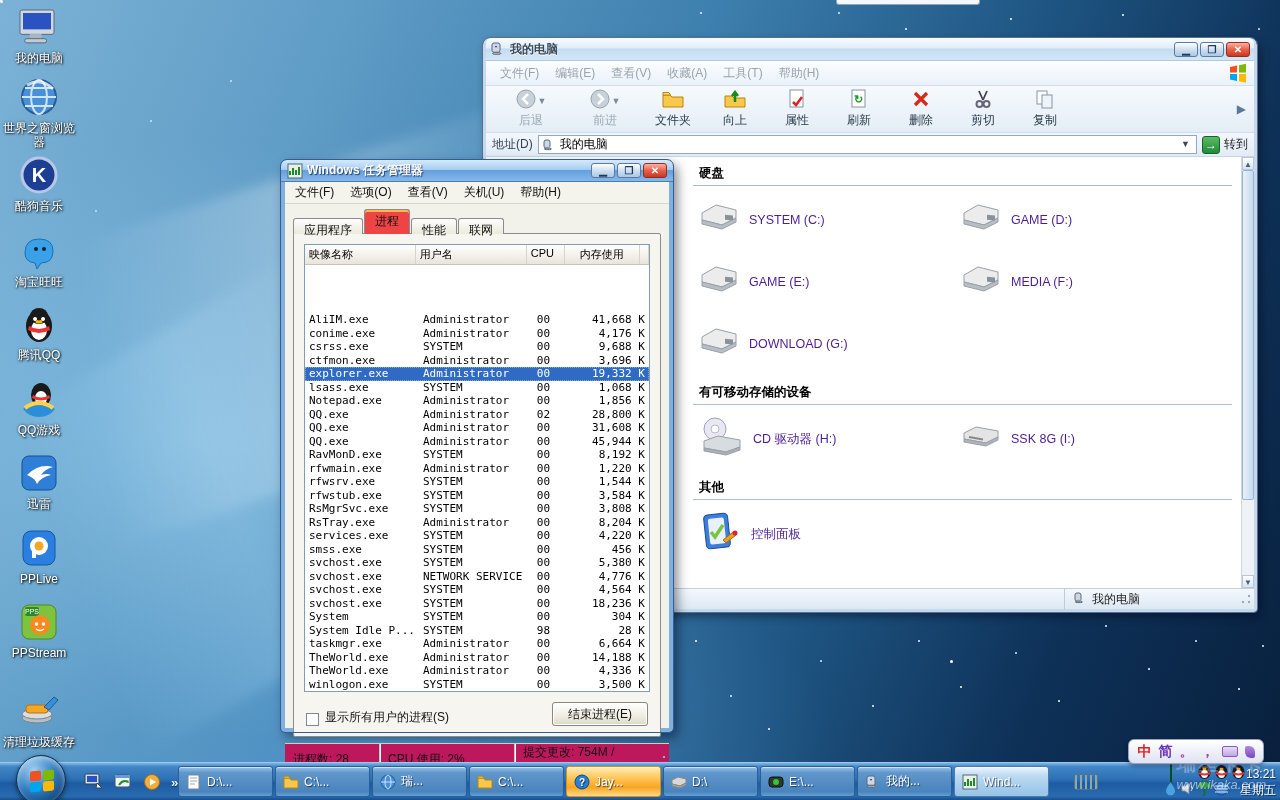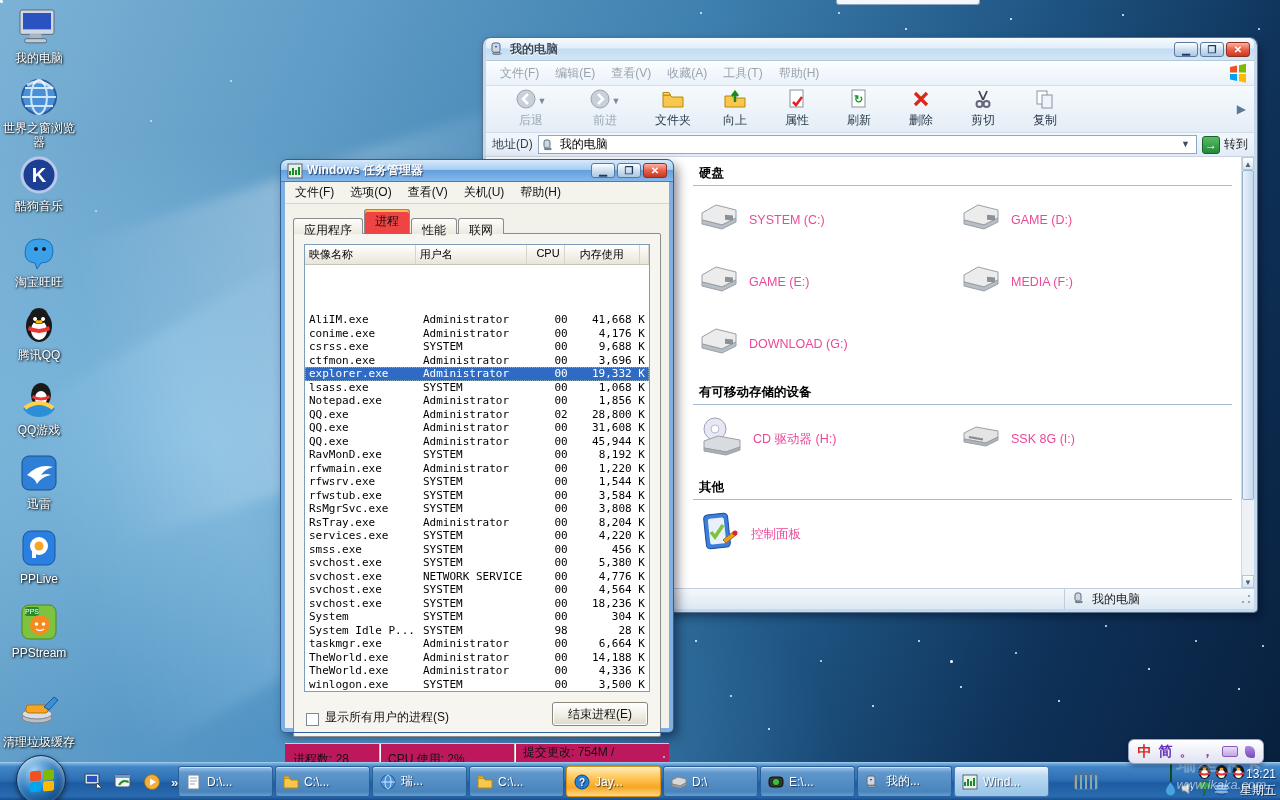--- a/index.html
+++ b/index.html
@@ -78,21 +78,21 @@
   .mc-body { flex:1; position:relative; background:#fff; overflow:hidden; }
   .mc-scroll { position:absolute; right:0; top:0; bottom:0; width:13px; background:#eef2f6; border-left:1px solid #cdd8e2; }
   .mc-scroll .sb-btn { height:13px; font-size:8px; color:#4a6078; text-align:center; line-height:13px; background:linear-gradient(#fdfeff,#d8e4f0); border:1px solid #b8c8d8; }
   .mc-scroll .sb-down { position:absolute; bottom:0; left:0; right:0; }
   .mc-scroll .sb-thumb { position:absolute; top:13px; left:0; right:0; height:330px; background:linear-gradient(90deg,#e8f1fa,#c6dbee); border:1px solid #9ab4cc; border-radius:2px; }
   .mc-groups { position:absolute; left:207px; top:2px; right:22px; }
   .group { margin-bottom:6px; }
   .group-title { font-size:12.5px; font-weight:bold; color:#000; padding:6px 0 3px 6px; border-bottom:1px solid #a8bdd2; }
   .tiles { display:grid; grid-template-columns:262px 262px; padding:12px 0 6px 6px; row-gap:18px; }
   .tile { display:flex; align-items:center; gap:10px; height:44px; }
-  .tile .tile-lbl { font-size:12.5px; color:#ec4899; }
+  .tile .tile-lbl { font-size:12.5px; color:#4c1d95; }
   .mc-status { flex:0 0 21px; display:flex; align-items:center; background:linear-gradient(#f4f8fc,#dce8f2); border-top:1px solid #c0d0e0; font-size:12px; color:#222; }
   .mc-status .pane-l { flex:1; }
   .mc-status .pane-r { flex:0 0 190px; display:flex; align-items:center; gap:5px; border-left:1px solid #c0ccd8; padding-left:8px; height:100%; }
   .grip { width:12px; height:12px; margin-left:auto; margin-right:2px;
     background:
       radial-gradient(circle at 9px 3px, #9ab 1px, transparent 1.6px),
       radial-gradient(circle at 9px 9px, #9ab 1px, transparent 1.6px),
       radial-gradient(circle at 3px 9px, #9ab 1px, transparent 1.6px); }
 
   
@@ -108,21 +108,21 @@
   .tab { font-size:12px; padding:3px 10px 3px 10px; border:1px solid #8a8c90; border-bottom:none; border-radius:3px 3px 0 0;
     background:linear-gradient(#fdfdfb,#ece9dc); color:#111; position:relative; top:1px; height:16px; }
   .tab.active { background:#ef4444; height:25px; top:1px; box-shadow:inset 0 2px 0 #ffb94e; z-index:2; }
   .tabpage { flex:1; margin:0 8px 6px 8px; border:1px solid #8a8c90; border-radius:0 2px 2px 2px; background:#f6f5ef;
     display:flex; flex-direction:column; padding:10px; }
   .proclist { flex:1; border:1px solid #7f9db9; background:#fff; overflow:hidden; display:flex; flex-direction:column;gap:48px; }
   .phead { display:flex; flex:0 0 18px; background:linear-gradient(#ffffff,#e8e5da); border-bottom:1px solid #c8c5b8; font-size:11px; }
   .phead .hc { padding:2px 4px; border-right:1px solid #d8d5c8; }
   .prow { display:flex; font-family:"DejaVu Sans Mono",monospace; font-size:11px; line-height:13.5px; height:13.5px; color:#000; }
   .prow .c { padding:0 4px; white-space:nowrap; overflow:hidden; }
-  .c-name { width:118px; } .c-user { width:118px; } .c-cpu { width:40px; text-align:right; } .c-mem { width:80px; text-align:right; }
+  .c-name { width:118px; } .c-user { width:118px; } .c-cpu { width:40px; text-align:left; } .c-mem { width:80px; text-align:right; }
   .hc.c-name{width:118px}.hc.c-user{width:118px}.hc.c-cpu{width:40px}.hc.c-mem{width:80px;text-align:center}
   .prow.selected { background:#2f6bc4; color:#fff; outline:1px dotted #8ab; outline-offset:-1px; }
   .tm-bottom { flex:0 0 34px; display:flex; align-items:flex-end; padding:6px 2px 0 2px; }
   .chk { width:13px; height:13px; border:1px solid #7a8a98; background:#fff; margin-right:6px; }
   .chk-lbl { font-size:12px; color:#111; }
   .endproc { margin-left:auto; width:96px; height:24px; font-size:12px; color:#111; text-align:center; line-height:22px;
     background:linear-gradient(#ffffff,#efede2 60%,#dcd8c8); border:1px solid #8a8678; border-radius:3px; box-shadow:inset 0 0 0 1px #fff; }
   .tm-status { flex:0 0 21px; display:flex; align-items:center; background:#be185d; border-top:1px solid #d0cec2; font-size:12px; color:#111; }
   .tm-status .sp { padding:0 8px; height:100%; display:flex; align-items:center; border-right:1px solid #cac8ba; box-shadow:1px 0 0 #fff; }
   .tm-status .sp1{flex:0 0 95px} .tm-status .sp2{flex:0 0 135px} .tm-status .sp3{flex:1; border-right:none; box-shadow:none;}

